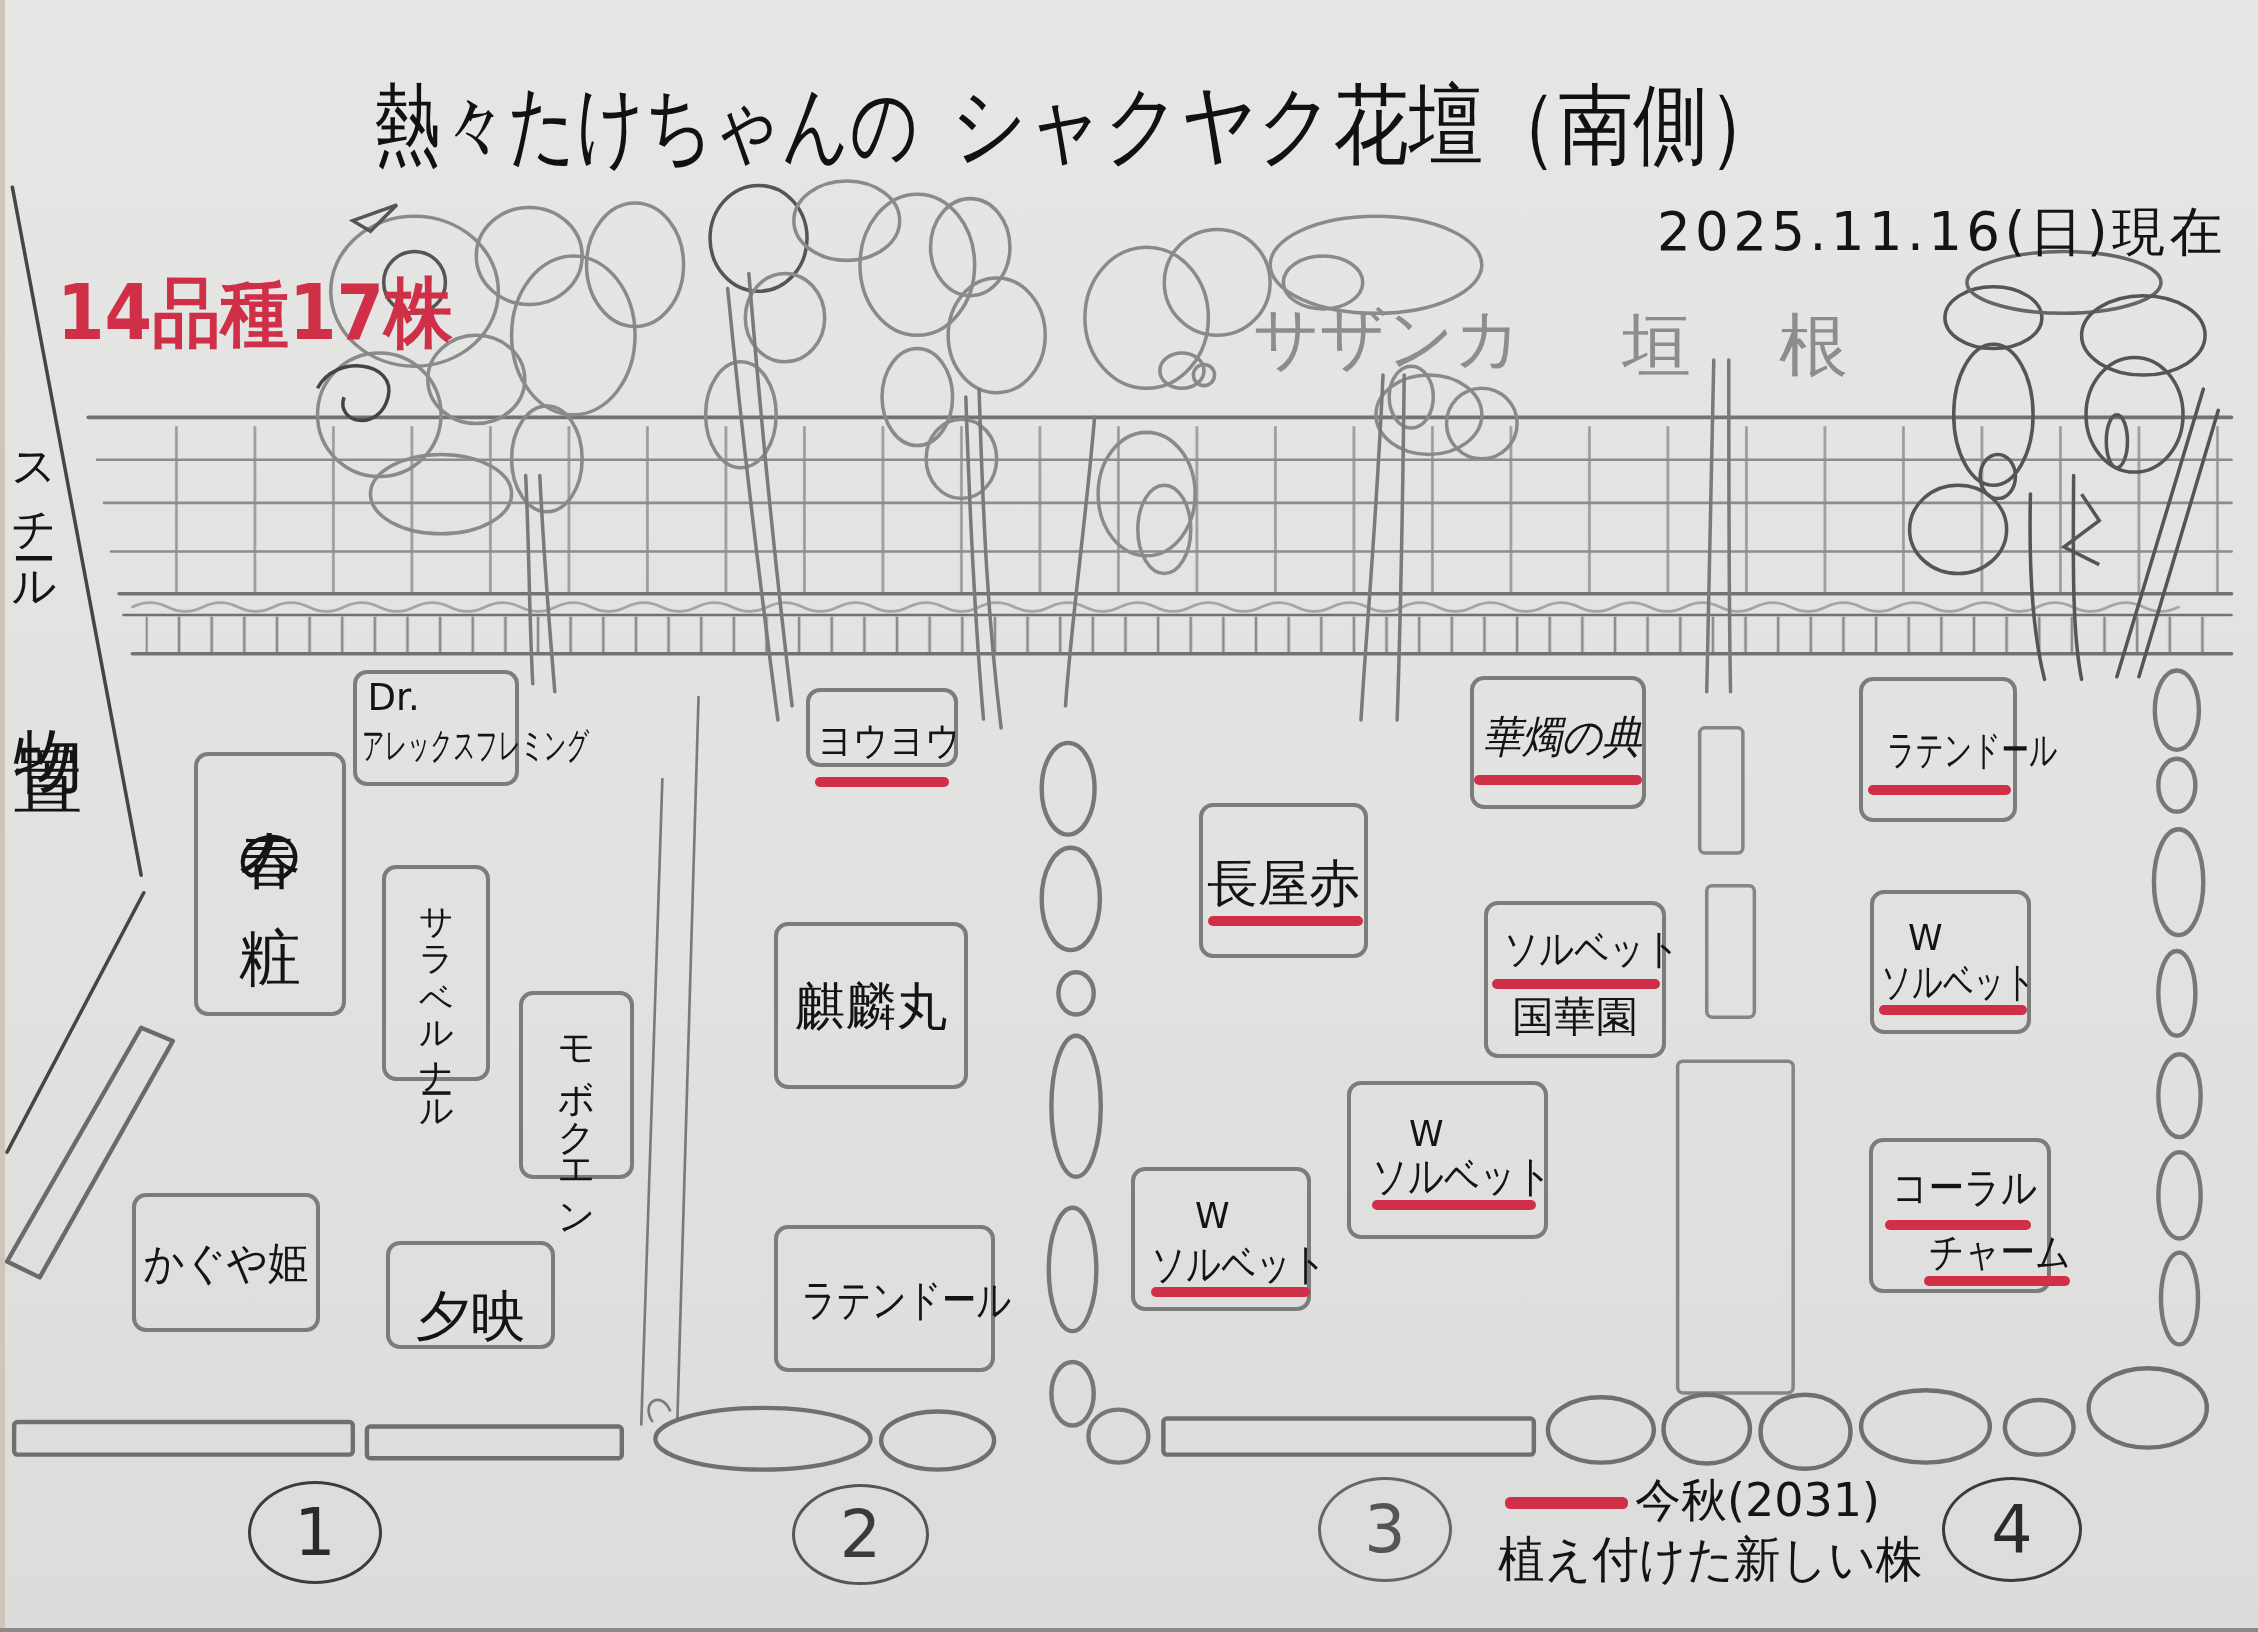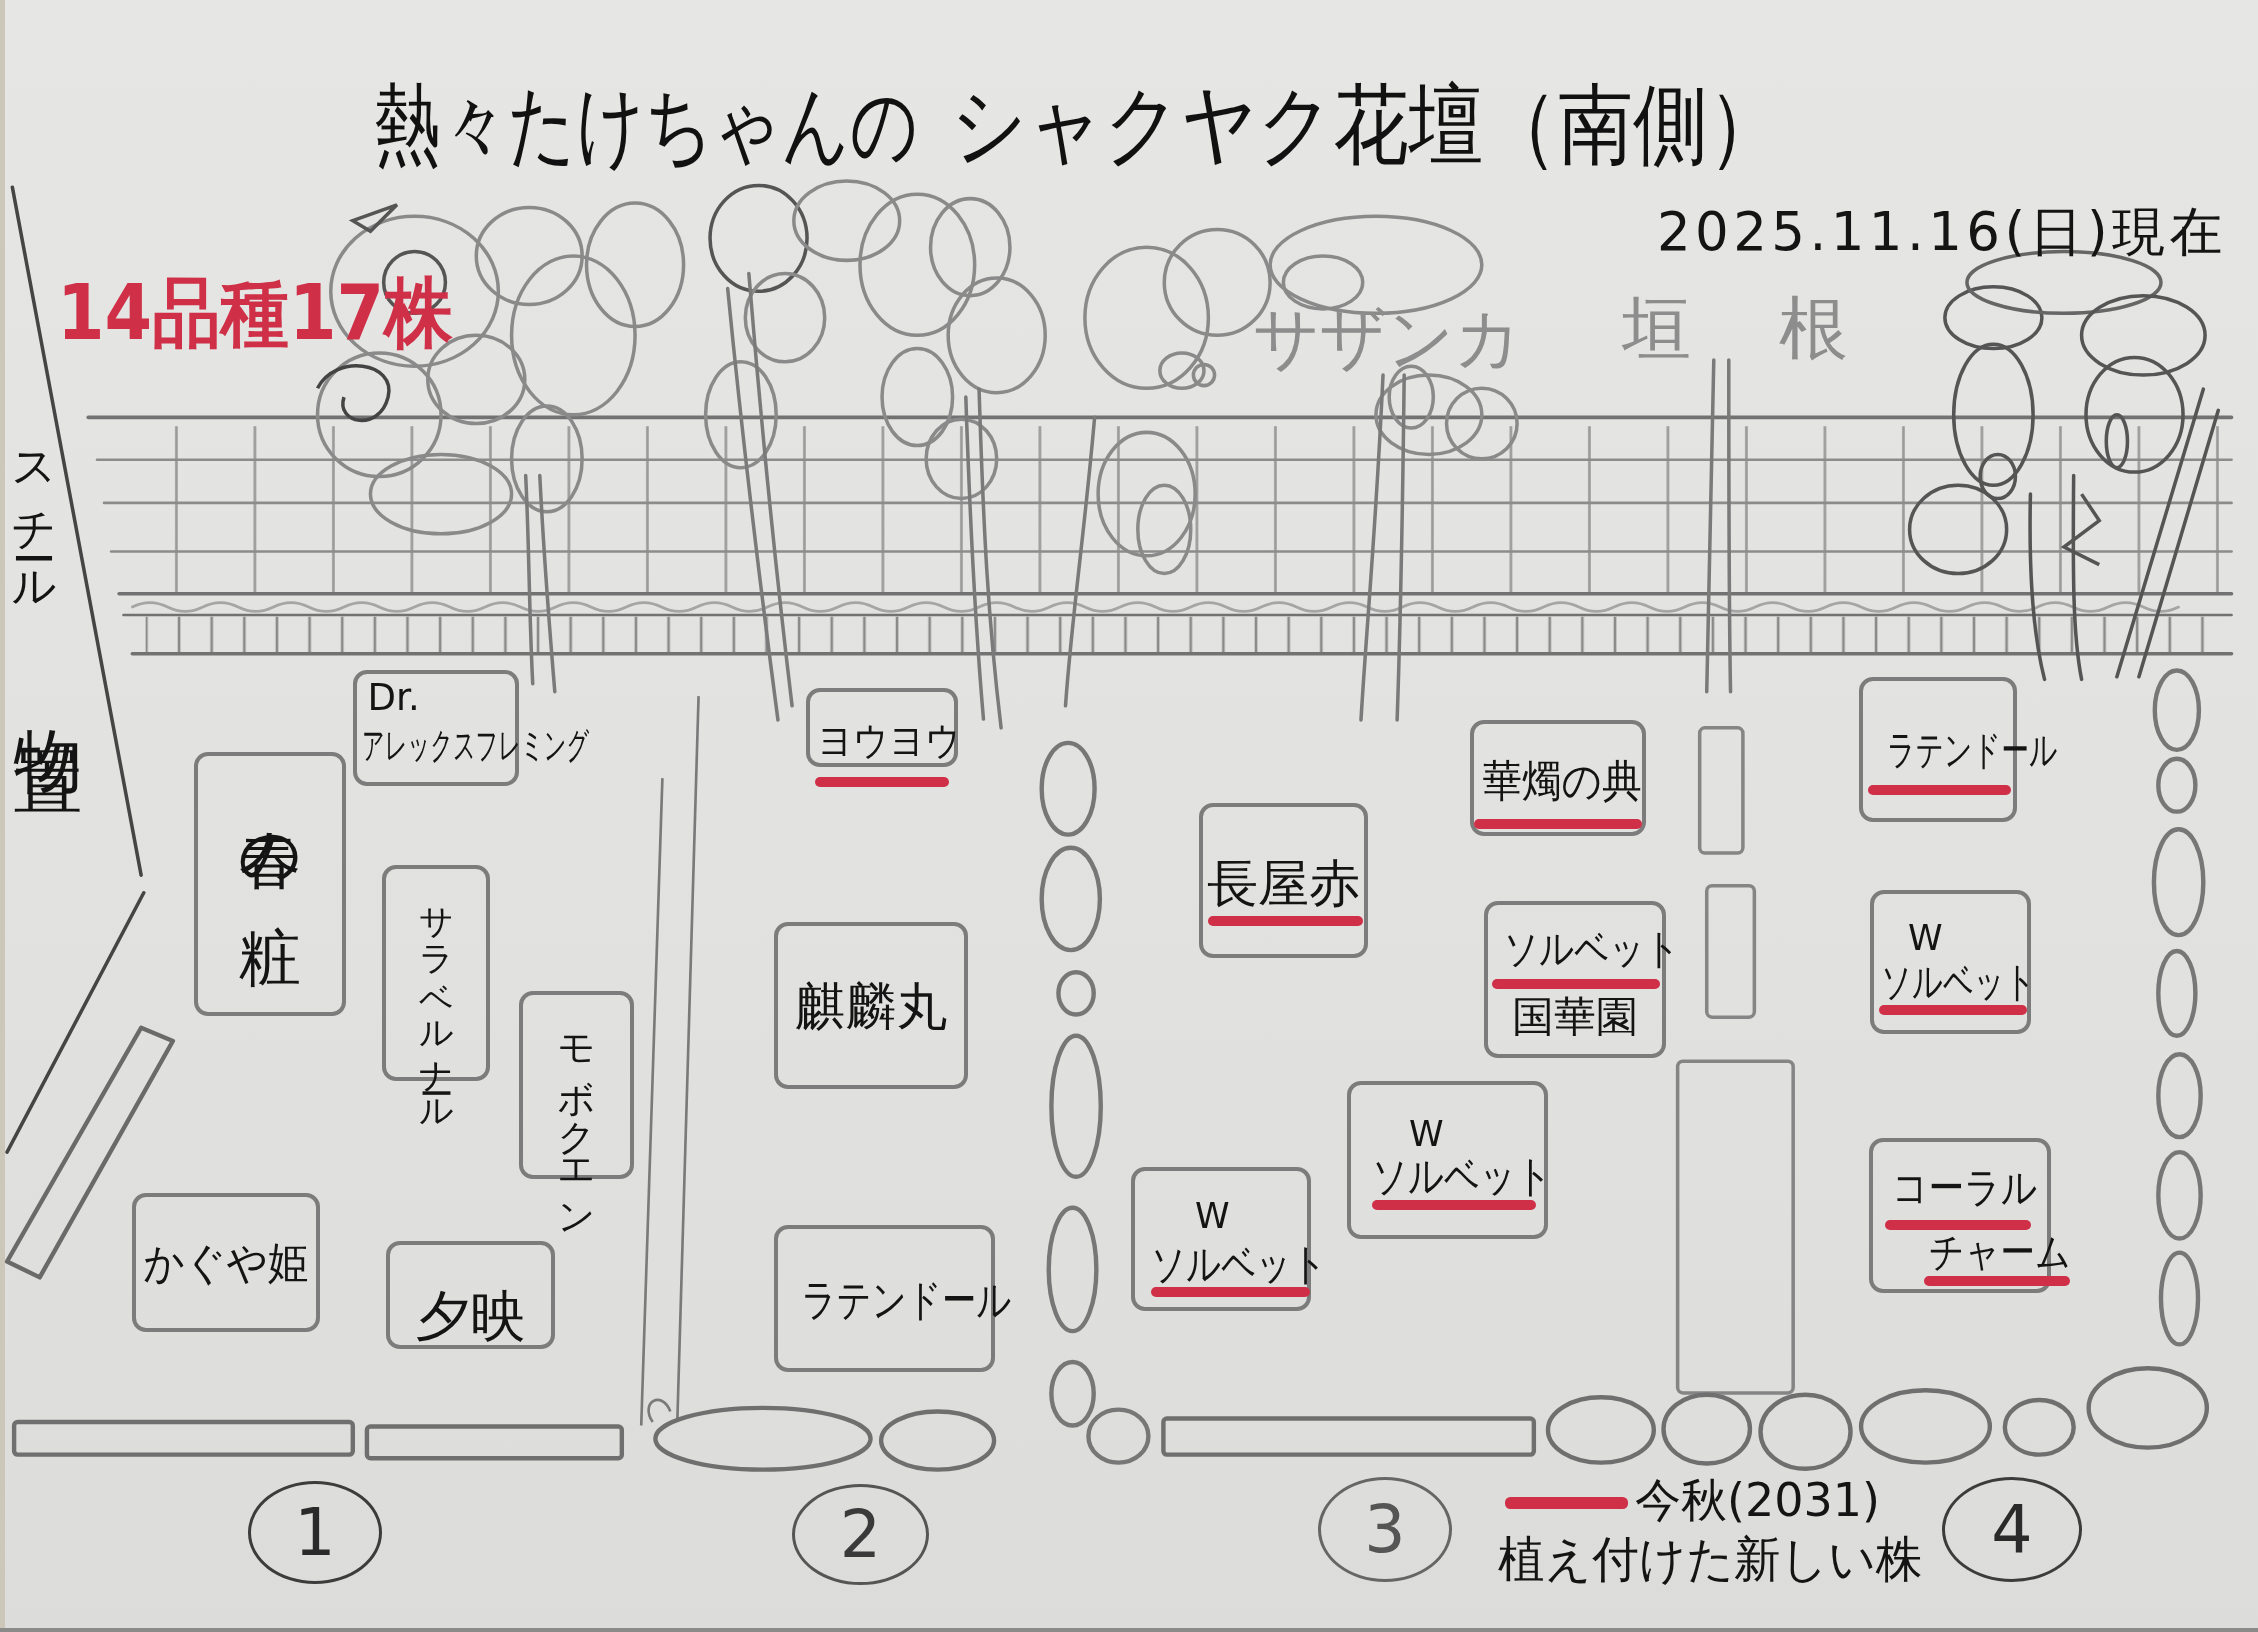--- a/index.html
+++ b/index.html
@@ -179,21 +179,21 @@
 </svg>
 
 <div class="t title" style="left:374px;top:81px;transform:scaleX(0.76);">熱々たけちゃんの</div>
 <div class="t title" style="left:951px;top:81px;transform:scaleX(0.85);">シャクヤク花壇（南側）</div>
 <div class="t" style="left:1657px;top:205px;font-size:53px;letter-spacing:4.4px;">2025.11.16(日)現在</div>
 <div class="t" style="left:57px;top:275px;font-size:76px;font-weight:bold;color:var(--new-marker);transform:scaleX(0.9);">14品種17株</div>
 
 <div class="t v" style="left:12.4px;top:425px;font-size:44px;letter-spacing:5.3px;">スチール</div>
 <div class="t v" style="left:14px;top:675px;font-size:69px;letter-spacing:19.4px;">物置</div>
 <div class="t hedge" style="left:1253px;top:304px;transform:scaleX(0.95);">サザンカ</div>
-<div class="t hedge" style="left:1622px;top:294px;letter-spacing:88px;">垣根</div>
+<div class="t hedge" style="left:1622px;top:311px;letter-spacing:88px;">垣根</div>
 
 <div class="box" style="left:353px;top:670px;width:166px;height:116px;">
   <div class="t" style="left:10.6px;top:5.3px;font-size:37px;">Dr.</div>
   <div class="t" style="left:5.3px;top:53px;font-size:37px;transform:scaleX(0.6);">アレックスフレミング</div>
 </div>
 
 <div class="box" style="left:194px;top:752px;width:152px;height:264px;">
   <div class="t v" style="left:41px;top:26.5px;font-size:62px;letter-spacing:10.6px;">春の粧</div>
 </div>
 
@@ -219,21 +219,21 @@
 </div>
 
 <div class="box" style="left:774px;top:922px;width:194px;height:167px;">
   <div class="t center" style="top:55px;font-size:51px;">麒麟丸</div>
 </div>
 
 <div class="box" style="left:774px;top:1225px;width:221px;height:147px;">
   <div class="t center" style="top:49px;font-size:44px;transform:scaleX(0.78);">ラテンドール</div>
 </div>
 
-<div class="box" style="left:1470px;top:720px;width:176px;height:116px;">
+<div class="box" style="left:1470px;top:676px;width:176px;height:133px;font-style:italic;">
   <div class="t center" style="top:35px;font-size:44px;transform:scaleX(0.9);">華燭の典</div>
   <div class="uline" style="left:0px;top:95px;width:168px;"></div>
 </div>
 
 <div class="box" style="left:1199px;top:803px;width:169px;height:155px;">
   <div class="t center" style="top:51px;font-size:51px;">長屋赤</div>
   <div class="uline" style="left:5.3px;top:109px;width:155px;"></div>
 </div>
 
 <div class="box" style="left:1484px;top:901px;width:182px;height:157px;">

